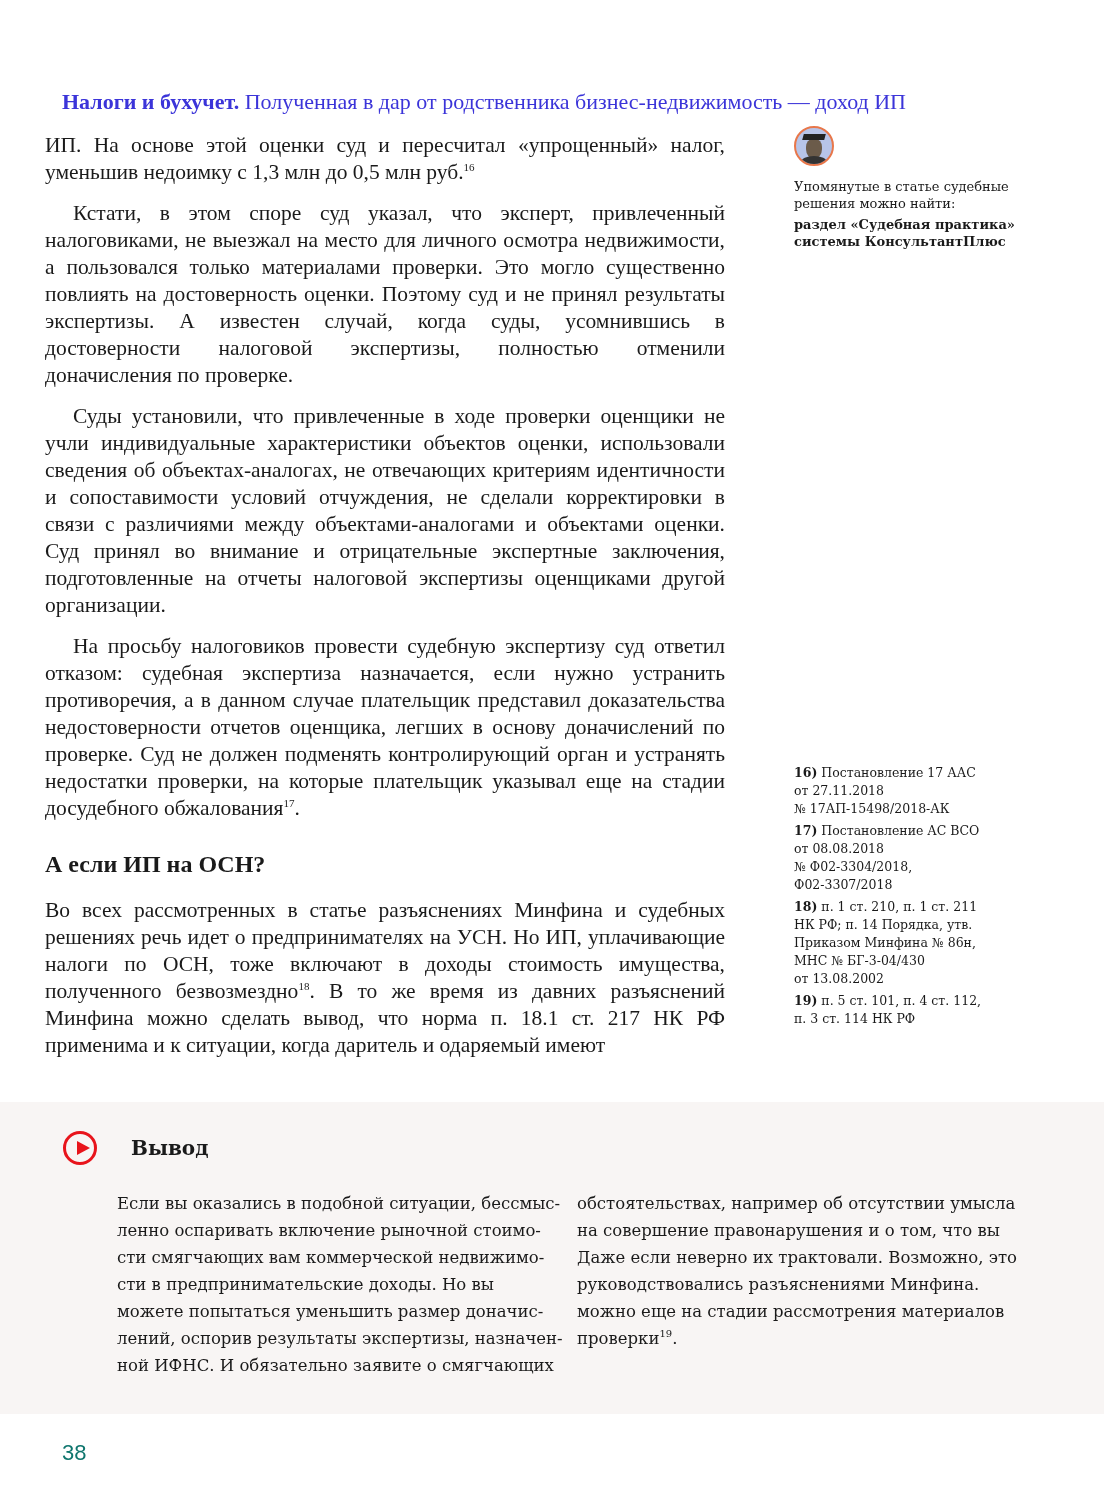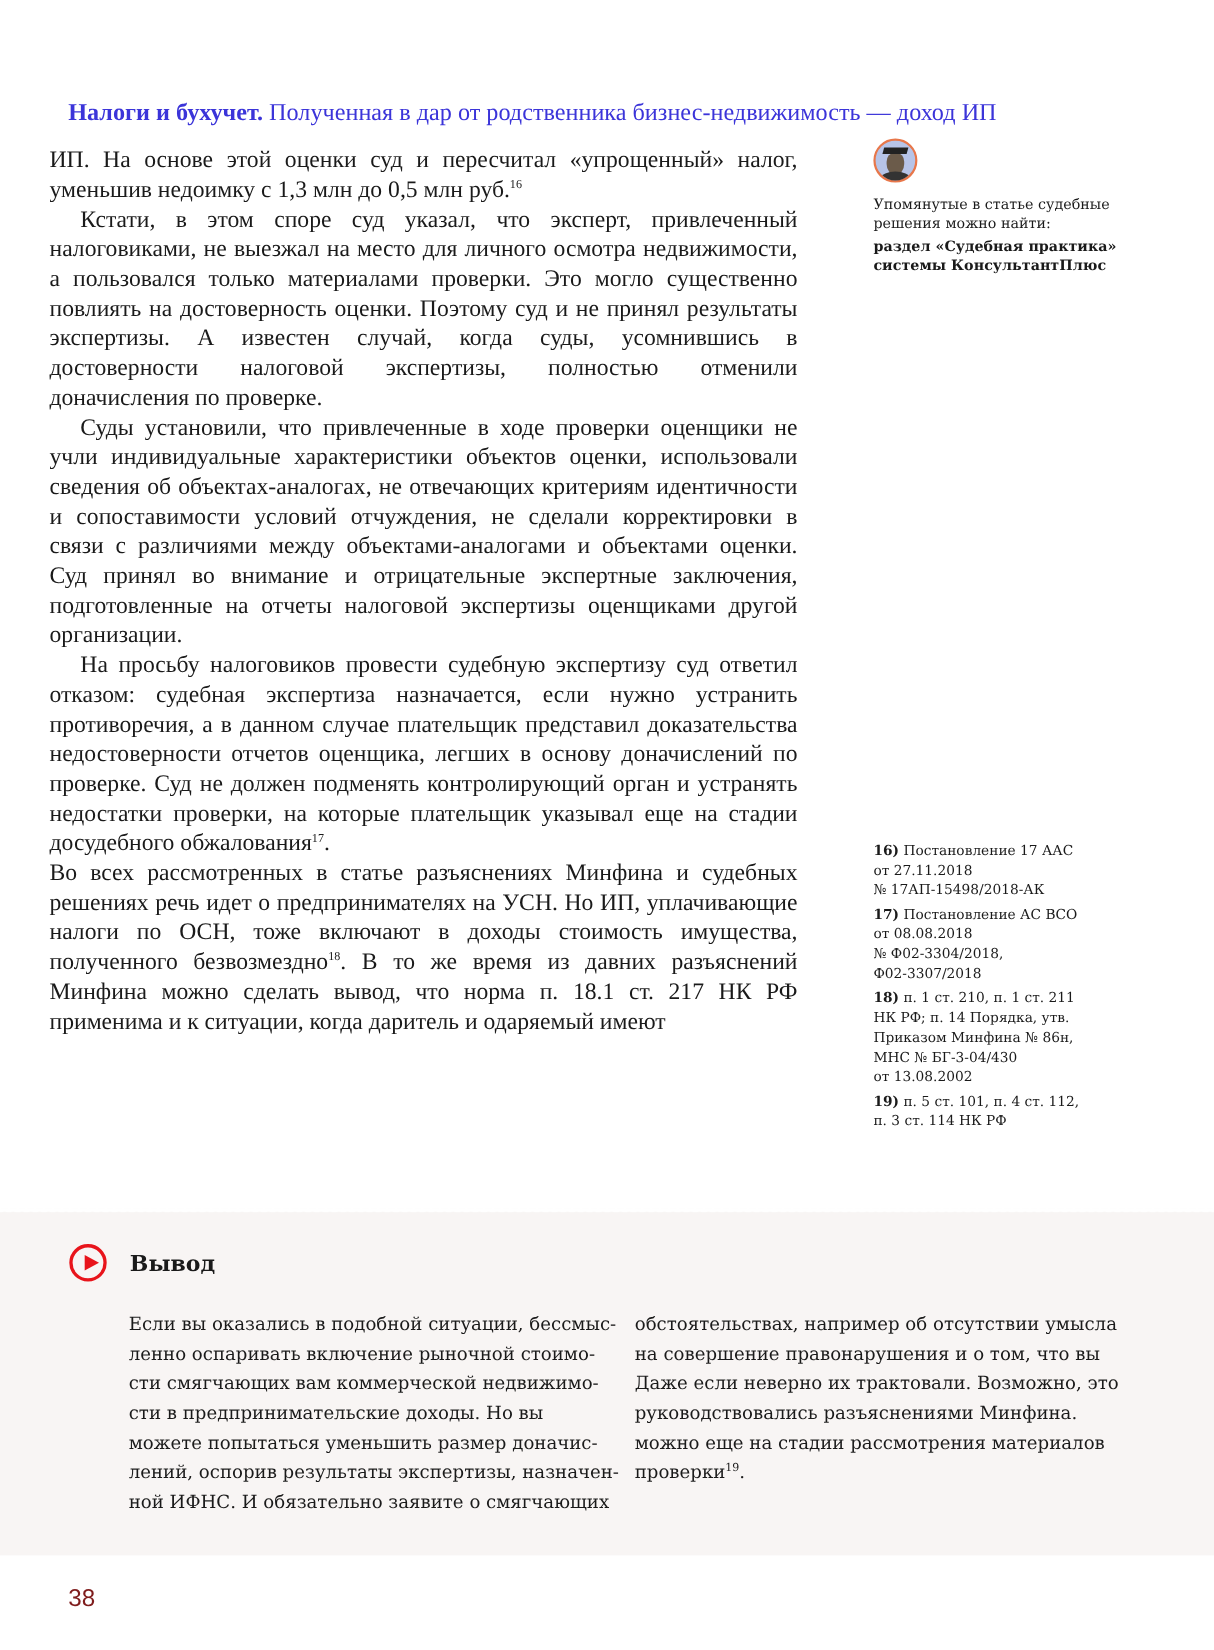--- a/index.html
+++ b/index.html
@@ -13,21 +13,21 @@
     font-size: 22px; color: #3b34d9; white-space: nowrap;
     font-family: "Liberation Serif", serif;
     margin-top: 21px;
   }
   .header .rubric { font-weight: bold; }
   .main {
     position: absolute; left: 45px; top: 132px; width: 680px;
     font-size: 21.5px; line-height: 27px; text-align: justify;
   }
   .main p { margin: 0; }
-  .main p.indent { text-indent: 28px; }
+  .main p.indent { text-indent: 28px; margin-top: 14px; }
   .main sup { font-size: 11px; line-height: 0; vertical-align: 8px; }
   .main h2 {
     margin: 27px 0 18px 0; font-size: 24px; font-weight: bold; line-height: 30px;
     text-align: left;
   }
   .sidebar {
     position: absolute; left: 794px; top: 126px; width: 240px;
     font-family: "DejaVu Serif", serif; font-size: 13px; line-height: 17px;
   }
   .avatar {
@@ -67,50 +67,51 @@
   }
   .play-icon {
     position: absolute; left: 63px; top: 29px; width: 34px; height: 34px;
     border: 3px solid #e8141b; border-radius: 50%; box-sizing: border-box;
   }
   .play-icon::after {
     content: ""; position: absolute; left: 11px; top: 7px;
     border-left: 13px solid #e8141b; border-top: 7.5px solid transparent; border-bottom: 7.5px solid transparent;
   }
   .concl-title {
-    position: absolute; left: 118px; top: 34px; font-size: 20px; font-weight: bold;
+    position: absolute; left: 131px; top: 34px; font-size: 20px; font-weight: bold;
     font-family: "DejaVu Serif", serif;
     text-align: center;
   }
   .concl-col {
     position: absolute; top: 88px; width: 440px;
     font-family: "DejaVu Serif", serif; font-size: 16.5px; line-height: 27px;
   }
   .concl-col.left { left: 117px; }
   .concl-col.right { left: 577px; }
   .concl-col .line { display: block; white-space: nowrap; }
   .concl-col sup { font-size: 10px; line-height: 0; vertical-align: 7px; }
   .page-number {
     position: absolute; left: 62px; top: 1440px; font-size: 22px;
-    font-family: "Liberation Sans", sans-serif; color: #7f1d1d;
+    font-family: "Liberation Sans", sans-serif; color: #0f766e;
   }
 </style>
 </head>
 <body>
 
 <div class="header">
   <span class="rubric">Налоги и бухучет.</span>
   <span>Полученная в дар от родственника бизнес-недвижимость — доход ИП</span>
 </div>
 
 <div class="main">
   <p><span>ИП. На основе этой оценки суд и пересчитал «упрощенный» налог, уменьшив недоимку с 1,3 млн до 0,5 млн руб.</span><sup>16</sup></p>
   <p class="indent"><span>Кстати, в этом споре суд указал, что эксперт, привлеченный налоговиками, не выезжал на место для личного осмотра недвижимости, а пользовался только материалами проверки. Это могло существенно повлиять на достоверность оценки. Поэтому суд и не принял результаты экспертизы. А известен случай, когда суды, усомнившись в достоверности налоговой экспертизы, полностью отменили доначисления по проверке.</span></p>
   <p class="indent"><span>Суды установили, что привлеченные в ходе проверки оценщики не учли индивидуальные характеристики объектов оценки, использовали сведения об объектах-аналогах, не отвечающих критериям идентичности и сопоставимости условий отчуждения, не сделали корректировки в связи с различиями между объектами-аналогами и объектами оценки. Суд принял во внимание и отрицательные экспертные заключения, подготовленные на отчеты налоговой экспертизы оценщиками другой организации.</span></p>
   <p class="indent"><span>На просьбу налоговиков провести судебную экспертизу суд ответил отказом: судебная экспертиза назначается, если нужно устранить противоречия, а в данном случае плательщик представил доказательства недостоверности отчетов оценщика, легших в основу доначислений по проверке. Суд не должен подменять контролирующий орган и устранять недостатки проверки, на которые плательщик указывал еще на стадии досудебного обжалования</span><sup>17</sup><span>.</span></p>
+  <h2>А если ИП на ОСН?</h2>
   <p><span>Во всех рассмотренных в статье разъяснениях Минфина и судебных решениях речь идет о предпринимателях на УСН. Но ИП, уплачивающие налоги по ОСН, тоже включают в доходы стоимость имущества, полученного безвозмездно</span><sup>18</sup><span>. В то же время из давних разъяснений Минфина можно сделать вывод, что норма п. 18.1 ст. 217 НК РФ применима и к ситуации, когда даритель и одаряемый имеют</span></p>
 </div>
 
 <div class="sidebar">
   <div class="avatar">
     <div class="face"></div>
       <div class="cap"></div>
       <div class="body"></div>
   </div>
   <p class="note">Упомянутые в статье судебные решения можно найти:</p>

